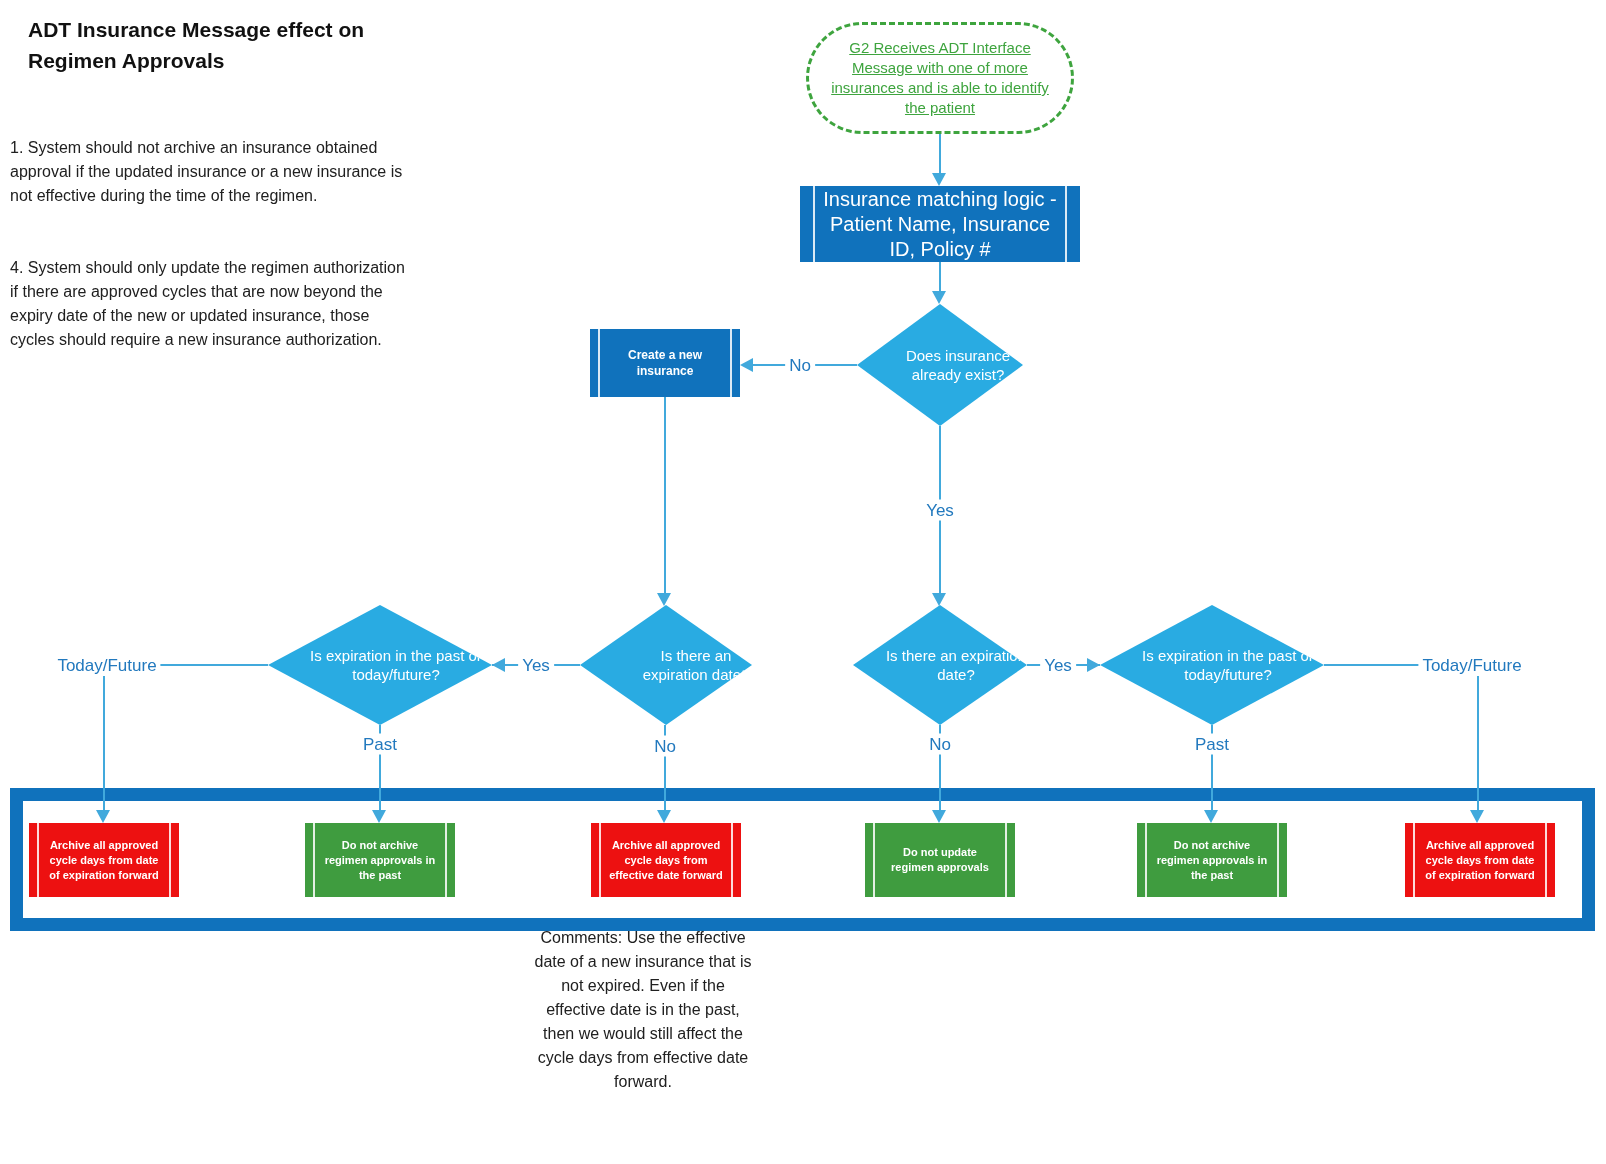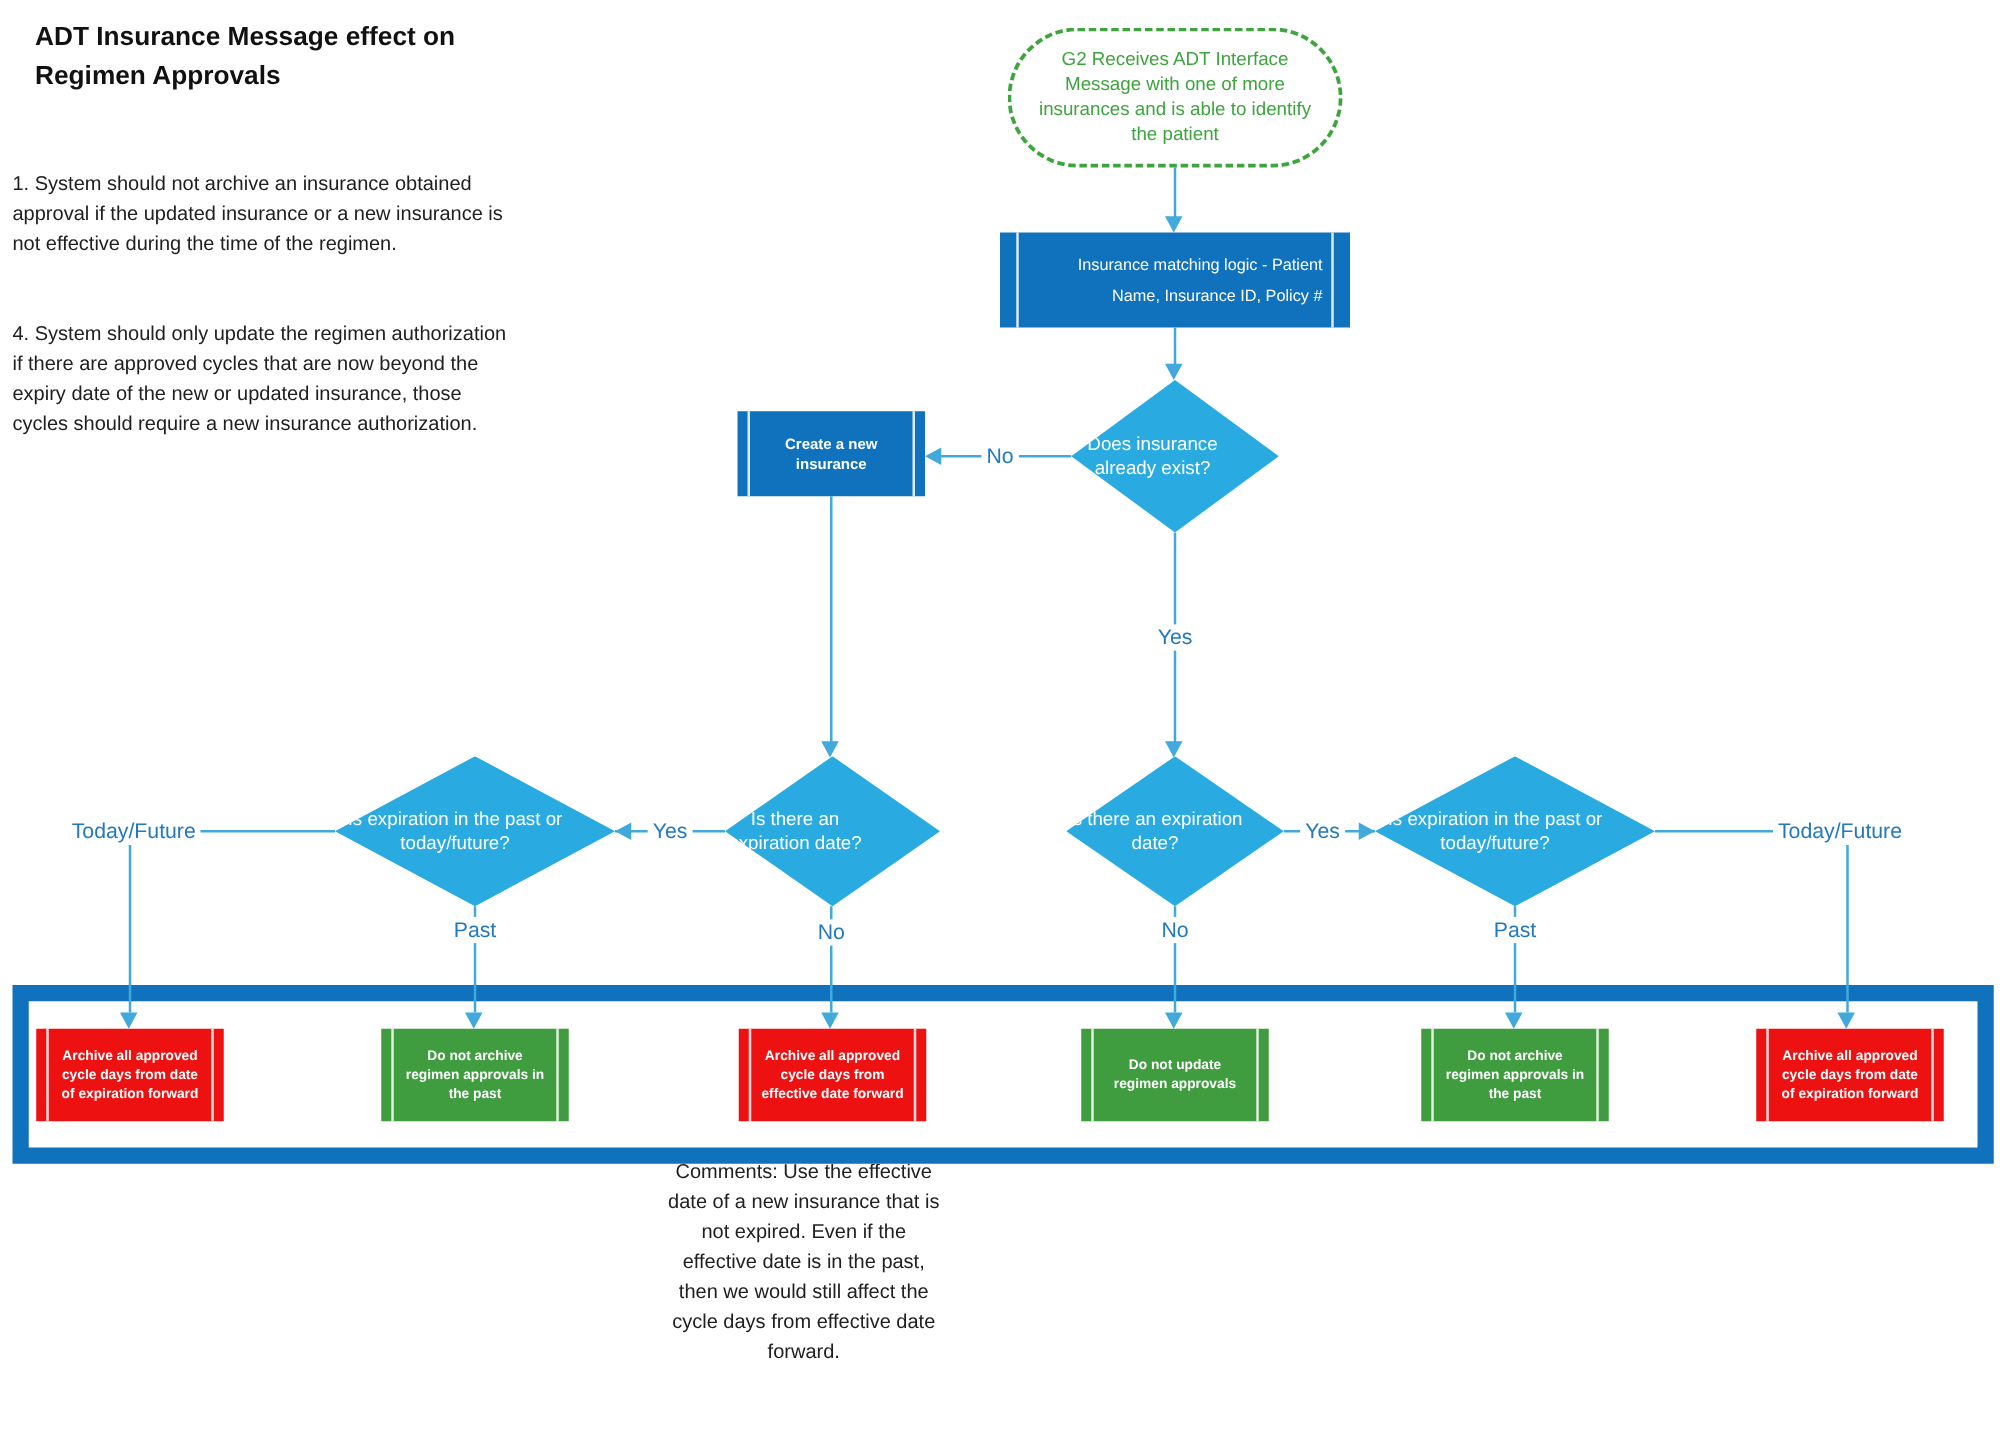--- a/index.html
+++ b/index.html
@@ -15,40 +15,40 @@
   .note2{top:256px;}
   .qa{left:1282px;top:328px;width:248px;text-align:center;font-size:16px;line-height:24px;white-space:pre-line;color:#202020;}
   .comments{left:534px;top:926px;width:218px;text-align:center;font-size:16px;line-height:24px;color:#202020;}
   
   .start{
     left:806px;top:22px;width:268px;height:112px;box-sizing:border-box;
     border:3px dashed #3ea43e;border-radius:58px;
     display:flex;align-items:center;justify-content:center;text-align:center;
     color:#3ea43e;font-size:15px;line-height:20px;
   }
-  .start span{max-width:236px;}
+  .start span{max-width:236px;text-decoration:underline;}
   
   .process{
     background:#1072bc;color:#fff;display:flex;align-items:center;justify-content:center;
     text-align:center;position:absolute;
   }
   .bars::before,.bars::after{
     content:"";position:absolute;top:0;bottom:0;width:2px;background:rgba(255,255,255,0.85);
   }
   .bars::before{left:var(--bar-inset,8px);}
   .bars::after{right:var(--bar-inset,8px);}
-  .matching{left:800px;top:186px;width:280px;height:76px;font-size:13px;line-height:25px;text-align:right;--bar-inset:13px;}
+  .matching{left:800px;top:186px;width:280px;height:76px;font-size:20px;line-height:25px;--bar-inset:13px;}
   .matching span{max-width:236px;}
   .create{left:590px;top:329px;width:150px;height:68px;font-size:12px;font-weight:bold;line-height:16px;}
   .create span{max-width:110px;}
   
   .diamond{
     position:absolute;background:#29abe2;color:#fff;text-align:center;
     clip-path:polygon(50% 0,100% 50%,50% 100%,0 50%);
-    display:flex;align-items:center;justify-content:flex-start;font-size:15px;line-height:19px;
+    display:flex;align-items:center;justify-content:flex-end;font-size:15px;line-height:19px;
   }
   .d-exists{left:857px;top:304px;width:166px;height:122px;}
   .d-exists span{max-width:130px;}
   .d1{left:268px;top:605px;width:224px;height:120px;}
   .d1 span{max-width:192px;}
   .d2{left:580px;top:605px;width:172px;height:120px;}
   .d2 span{max-width:112px;}
   .d3{left:853px;top:605px;width:174px;height:120px;}
   .d3 span{max-width:142px;}
   .d4{left:1100px;top:605px;width:224px;height:120px;}

